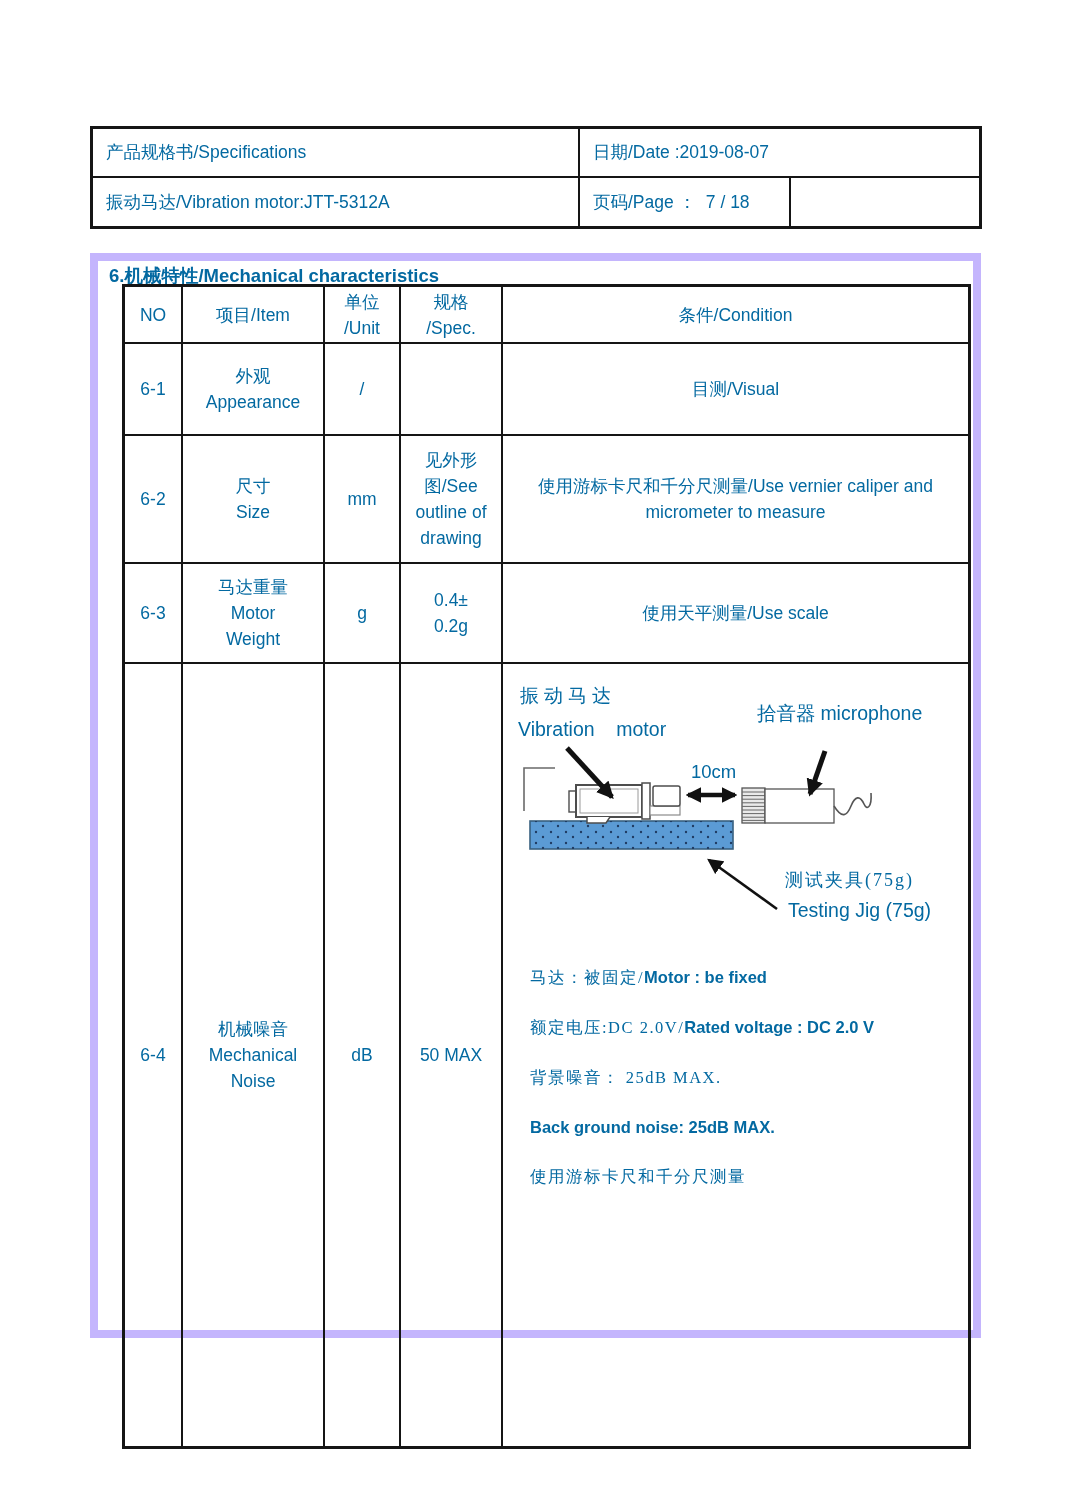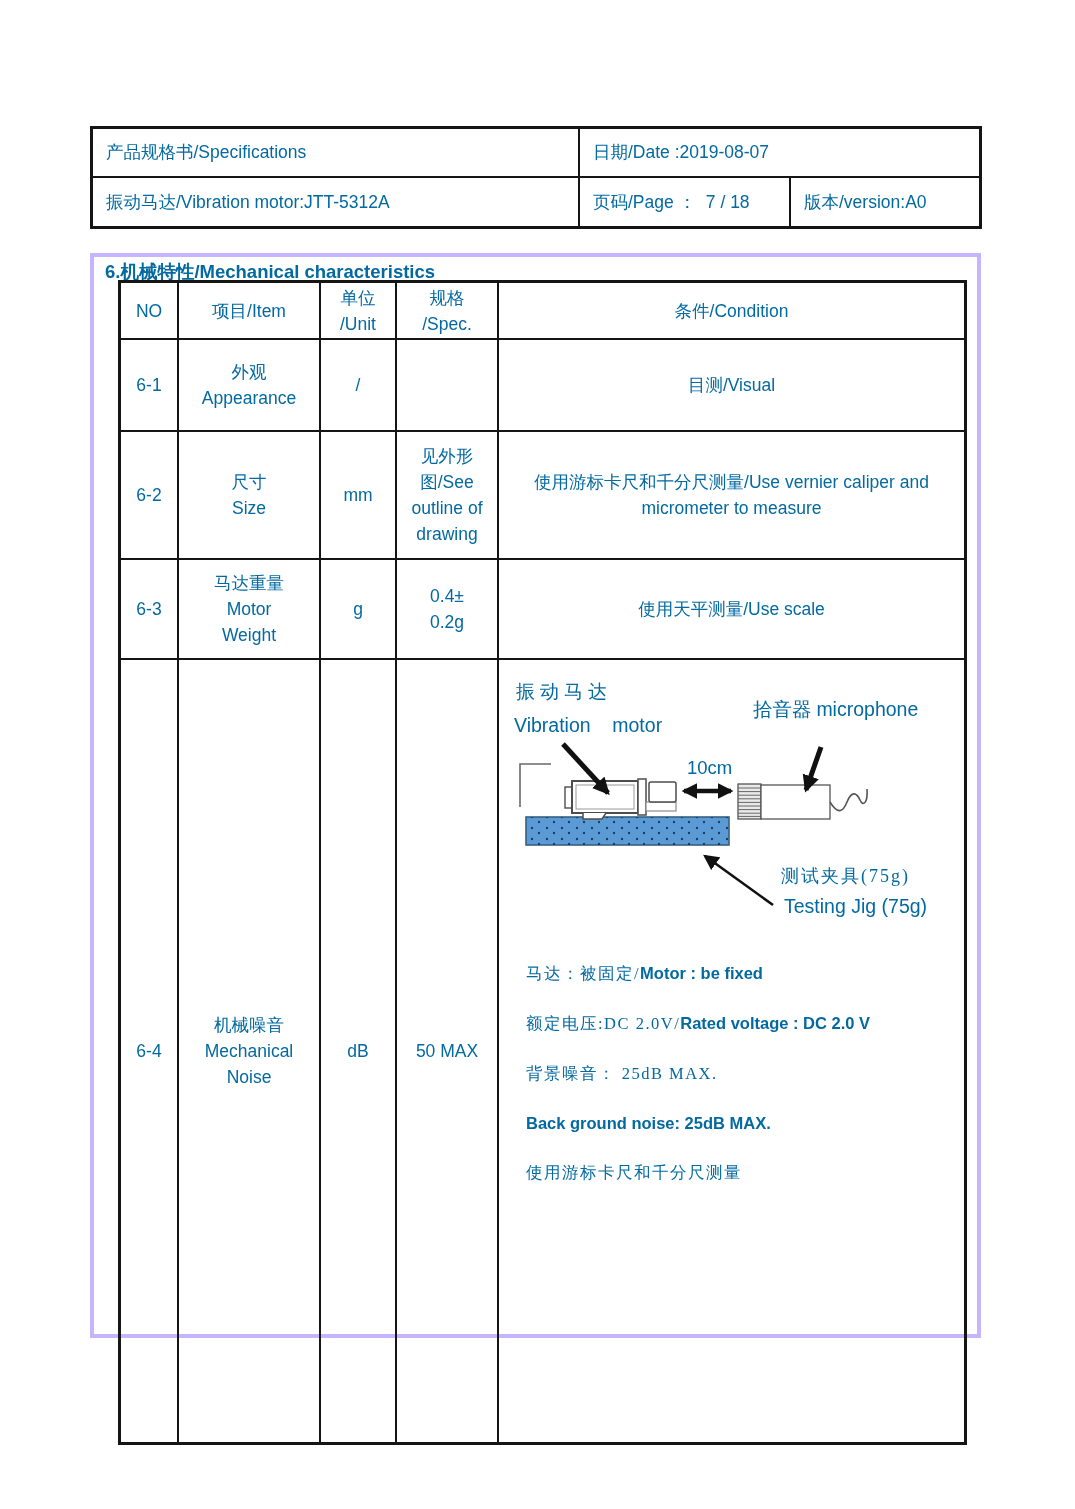--- a/index.html
+++ b/index.html
@@ -20,21 +20,21 @@
   .dh-row2 { grid-template-columns:487px 211px 1fr; }
   .dh-cell {
     display:flex; align-items:center; padding-left:13px;
     font-size:17.5px; border-right:2px solid #151515; box-sizing:border-box;
     white-space:pre;
   }
   .dh-cell.last { border-right:none; }
   
   .section-box {
     position:absolute; left:90px; top:205px; width:891px; height:1085px;
-    border:4px solid #c4b5fd; box-sizing:border-box;
+    border:8px solid #c4b5fd; box-sizing:border-box;
   }
   .section-title { position:absolute; left:11px; top:2px; font-size:18.5px; font-weight:bold; }
   
   .spec-table {
     position:absolute; left:24px; top:23px; width:849px; height:1165px;
     border:3px solid #151515; box-sizing:border-box;
     display:grid;
     grid-template-columns:58px 142px 76px 102px 1fr;
     grid-template-rows:57px 92px 128px 100px 1fr;
   }
@@ -80,23 +80,20 @@
         <span>日期/Date :2019-08-07</span>
       </div>
     </div>
     <div class="dh-row dh-row2">
       <div class="dh-cell">
         <span>振动马达/Vibration motor:JTT-5312A</span>
       </div>
       <div class="dh-cell">
         <span>页码/Page ：  7 / 18</span>
       </div>
-      <div class="dh-cell last">
-        <span>版本/version:A0</span>
-      </div>
     </div>
   </div>
 
   <div class="section-box">
     <div class="section-title">6.机械特性/Mechanical characteristics</div>
 
     <div class="spec-table">
 
       <div class="c">NO</div>
       <div class="c">项目/Item</div>

